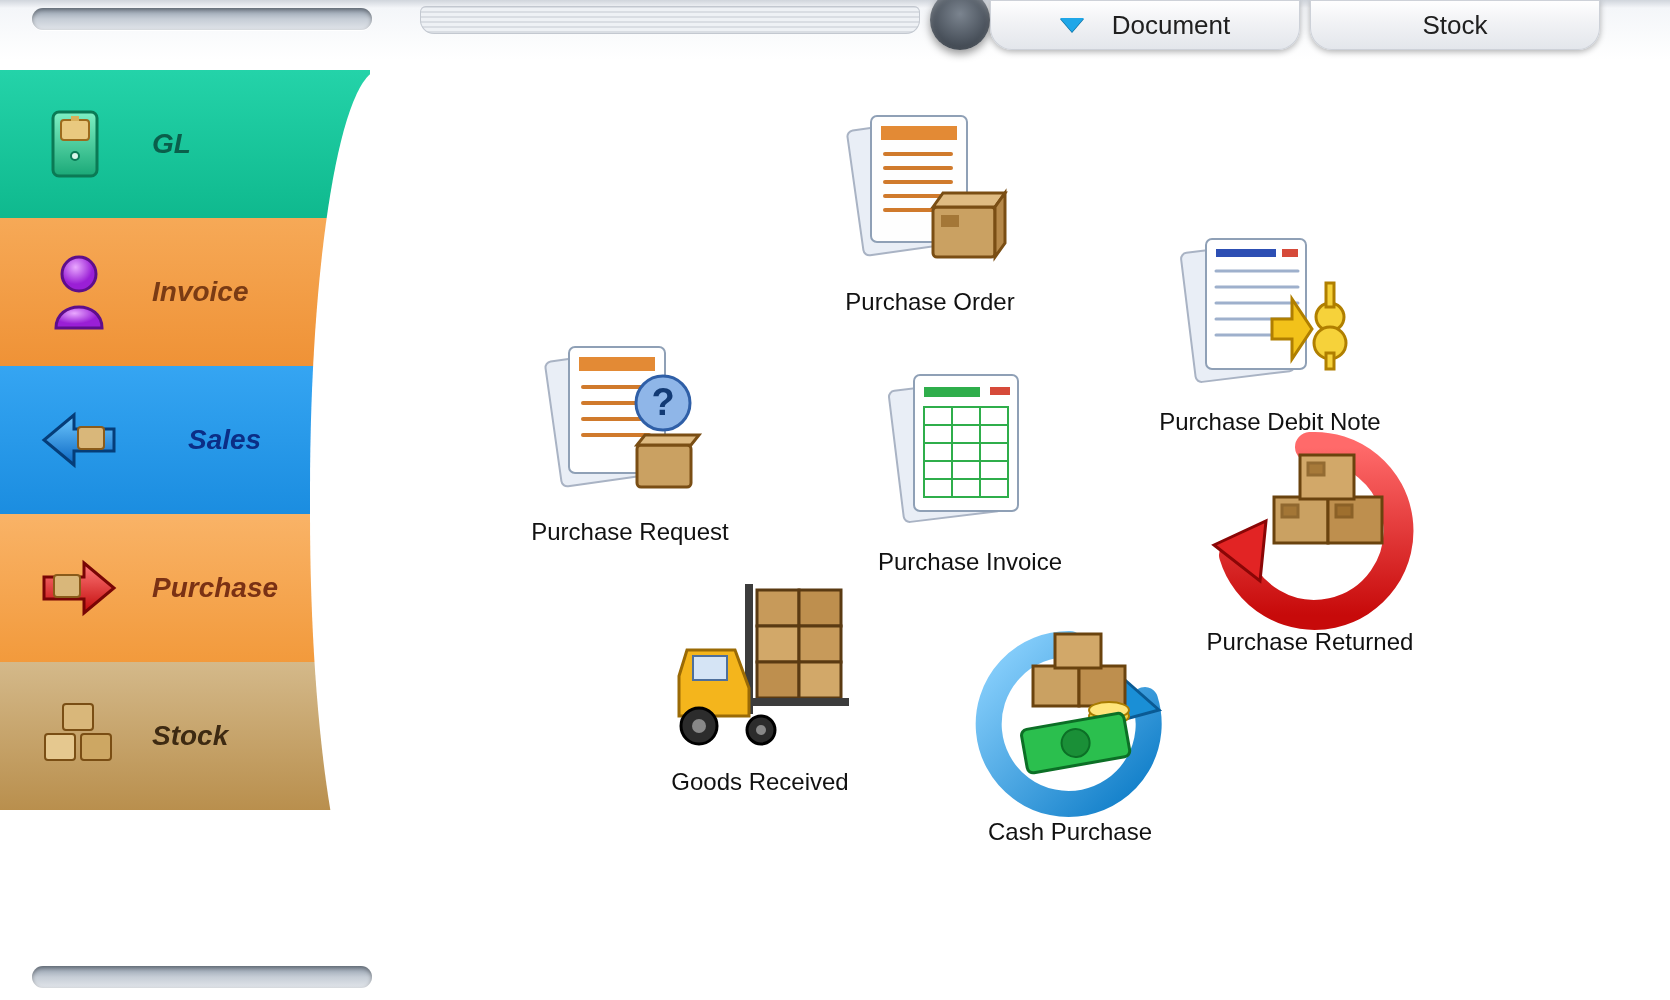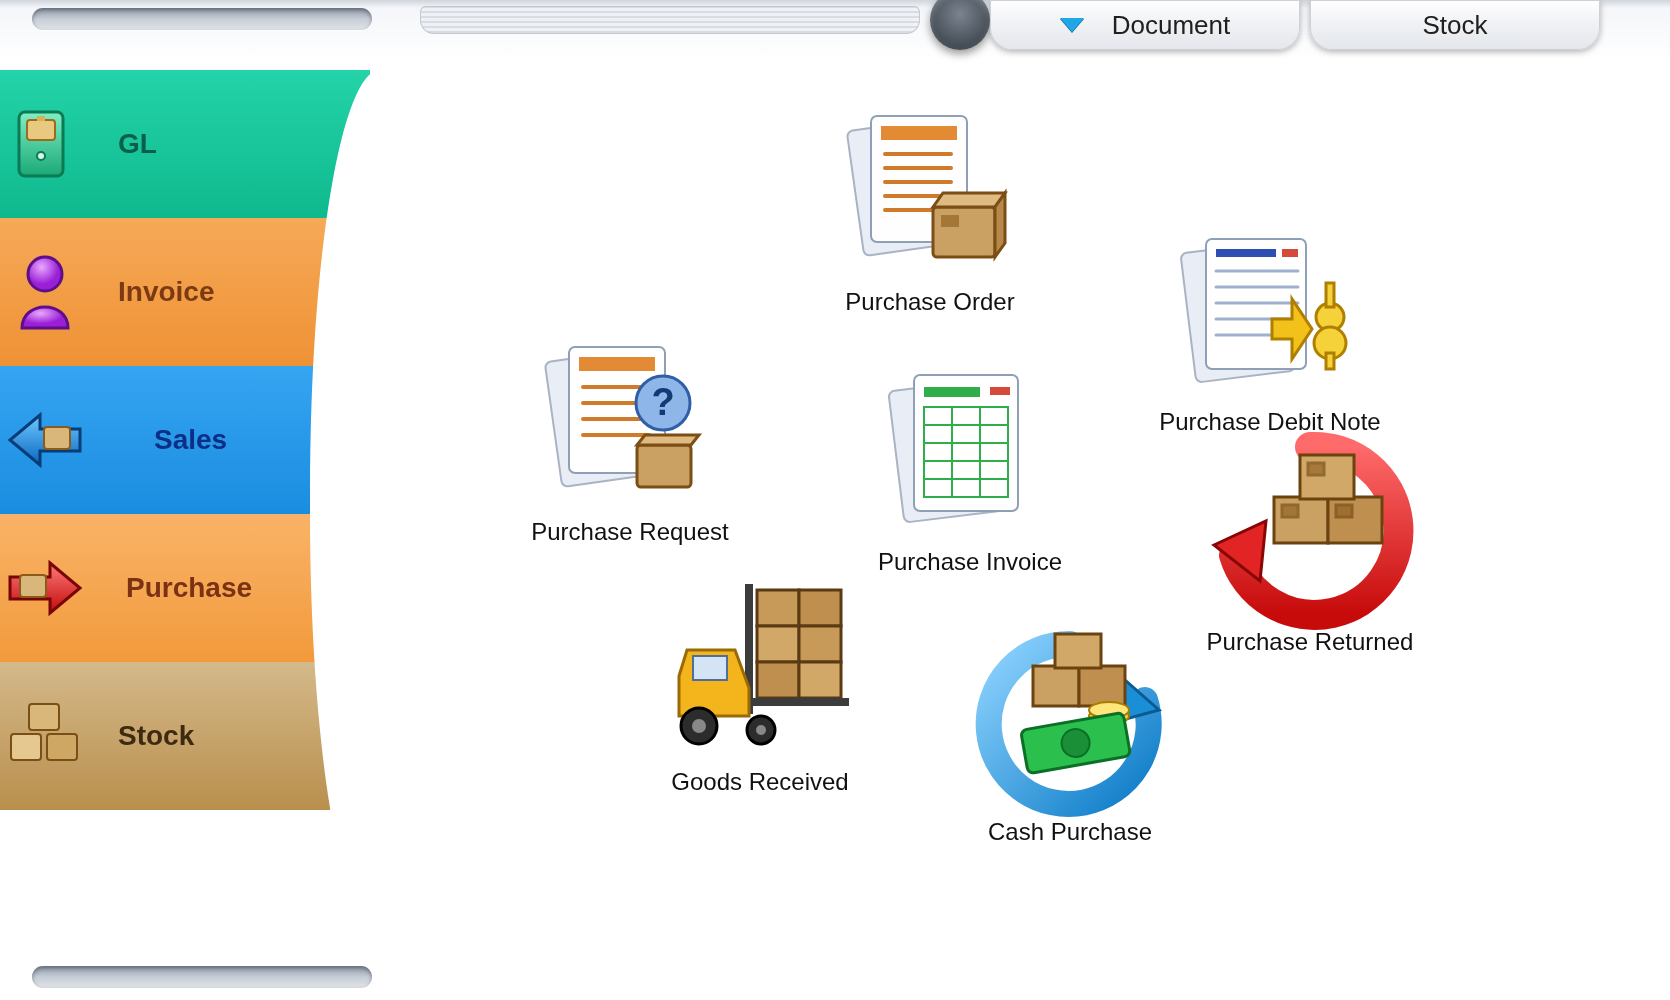--- a/index.html
+++ b/index.html
@@ -16,34 +16,34 @@
   .tab{position:absolute;top:0;height:50px;border-radius:0 0 22px 22px;
     background:linear-gradient(to bottom,#ffffff,#f1f2f5 45%,#e3e6eb);box-shadow:0 2px 6px rgba(0,0,0,.3),inset 0 0 0 1px #cdd1d8;
     display:flex;align-items:center;justify-content:center;font-size:26px;font-weight:400;color:#202020;cursor:pointer;}
   .tab-doc{left:990px;width:310px;}
   .tab-report{left:1310px;width:290px;}
   .tab .tri{width:0;height:0;border-left:12px solid transparent;border-right:12px solid transparent;border-top:14px solid #1fa7e8;margin-right:28px;filter:drop-shadow(0 1px 0 #0b6fa0);}
   
   .bottom-left-slot{position:absolute;left:32px;bottom:12px;width:340px;height:22px;border-radius:11px;background:linear-gradient(to bottom,#8e9aa9,#c6cdd6 50%,#e1e5ea);box-shadow:inset 0 2px 4px rgba(0,0,0,.35),0 -1px 0 #fff;}
   
   .sidebar{position:absolute;left:0;top:70px;width:370px;bottom:66px;overflow:hidden;}
-  .side-item{height:148px;display:flex;align-items:center;cursor:pointer;position:relative;}
+  .side-item{height:148px;display:flex;align-items:center;padding-left:34px;cursor:pointer;position:relative;font-style:italic;}
   .side-item .icon{width:90px;height:90px;display:flex;align-items:center;justify-content:center;margin-right:28px;}
   .side-item .label{font-size:28px;font-weight:700;}
   .side-item .arrow-ind{position:absolute;right:36px;top:50%;transform:translateY(-50%);color:#fff;font-size:16px;}
   .side-curve{position:absolute;left:310px;top:0;width:130px;height:100%;background:#fff;border-radius:70px 0 0 70px/420px 0 0 420px;pointer-events:none;}
   .side-gl   {background:linear-gradient(to bottom,#24d3a9,#0fb98e);}
   .side-gl   .label{color:#0a5f4b;}
   .side-cust {background:linear-gradient(to bottom,#35a5f2,#1b8de0);}
   .side-cust .label{color:#0b2e86;}
   .side-supp {background:linear-gradient(to bottom,#f6a957,#ef9236);}
   .side-supp .label{color:#7a3b14;}
   .side-sales{background:linear-gradient(to bottom,#35a5f2,#1b8de0);gap:36px;}
   .side-sales .label{color:#0b2e86;}
-  .side-purch{background:linear-gradient(to bottom,#f9b367,#f29a3c);gap:8px;}
+  .side-purch{background:linear-gradient(to bottom,#f9b367,#f29a3c);}
   .side-purch .label{color:#7a3114;}
   .side-stock{background:linear-gradient(to bottom,#d4b98a,#b98f4d);}
   .side-stock .label{color:#3e2a12;}
   
   .main{position:absolute;left:370px;right:20px;top:70px;bottom:20px;}
   .app-icon{position:absolute;width:240px;display:flex;flex-direction:column;align-items:center;cursor:pointer;}
   .app-icon .pic{width:180px;height:180px;display:flex;align-items:center;justify-content:center;}
   .app-icon .cap{margin-top:8px;font-size:24px;color:#111;text-align:center;white-space:nowrap;}
   svg{overflow:visible;}
 </style>

